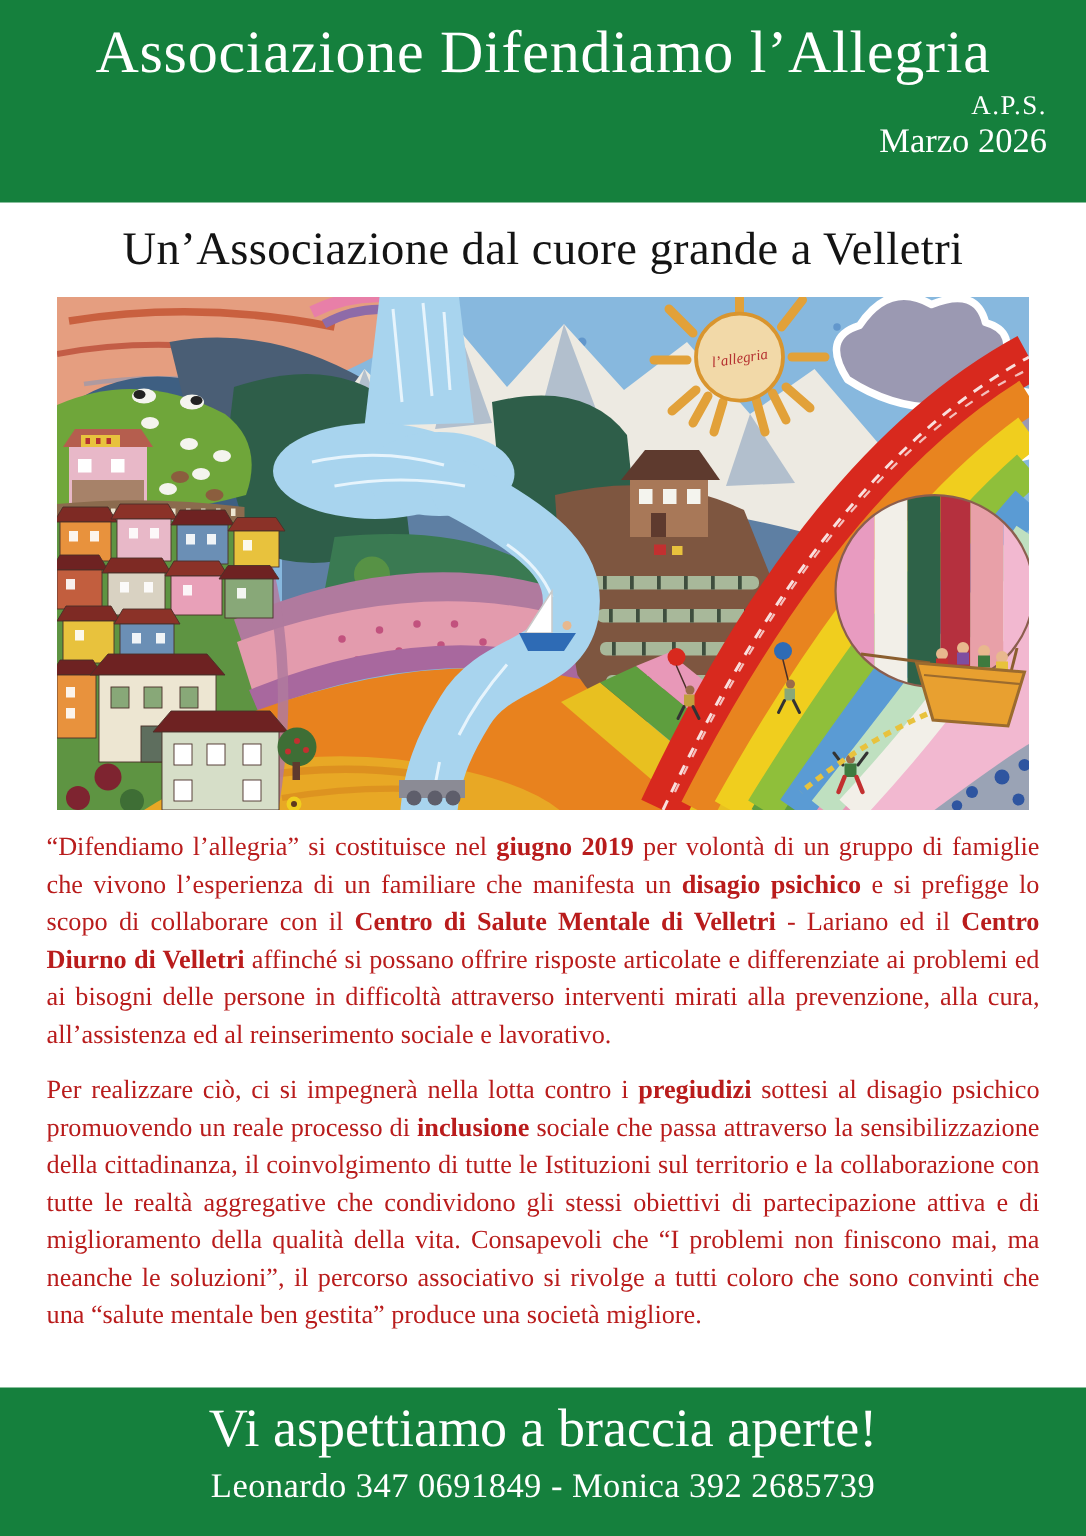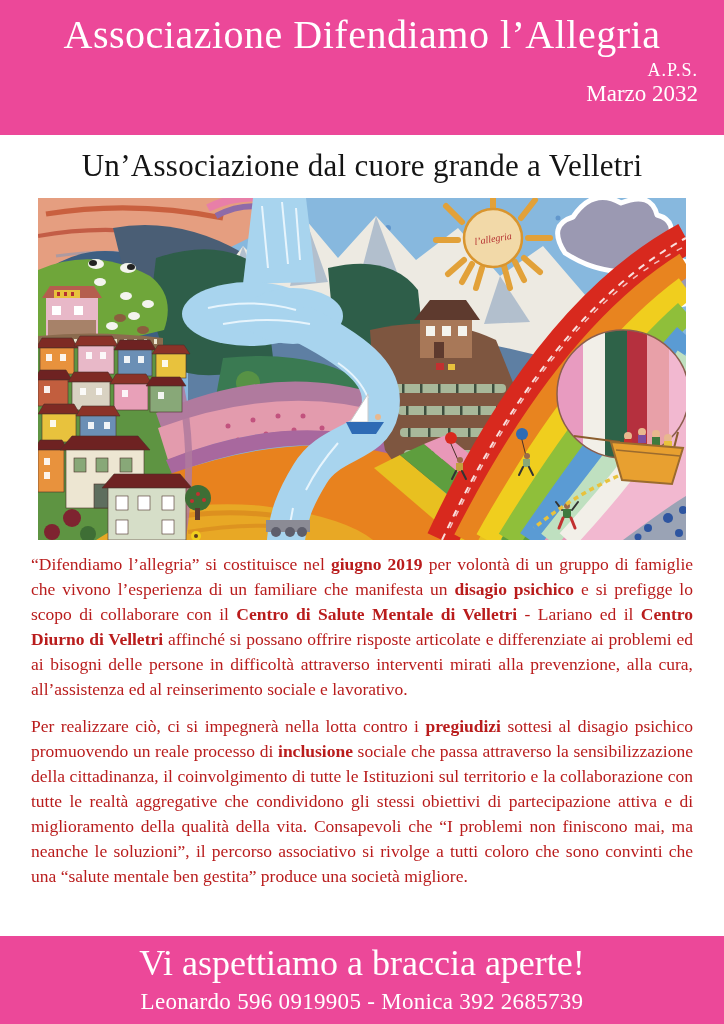--- a/index.html
+++ b/index.html
@@ -1,44 +1,44 @@
 <!DOCTYPE html>
 <html><head>
 <meta charset="utf-8">
 <style>
   html,body{margin:0;padding:0;background:#ffffff;}
   .page{
     position:relative;width:724px;height:1024px;overflow:hidden;background:#ffffff;
     font-family:"Liberation Serif","DejaVu Serif",serif;
   }
-  .band{background:#ec4899;color:#ffffff;}
+  .band{background:#15803d;color:#ffffff;}
   header.band{height:135px;box-sizing:border-box;padding:4px 26px 0;}
   h1{margin:8px 0 0;font-size:40px;line-height:1.15;font-weight:500;text-align:center;letter-spacing:.5px;}
   .aps{font-size:18px;text-align:right;margin-top:3px;line-height:1.05;letter-spacing:1px;}
   .date{font-size:23px;text-align:right;margin-top:2px;line-height:1.05;}
   h2{margin:13px 0 0;font-size:31px;font-weight:500;text-align:center;color:#141414;letter-spacing:.3px;}
   figure.painting{margin:14px auto 0;width:648px;height:342px;overflow:hidden;background:#87B8DE;}
   figure.painting svg{display:block;width:648px;height:342px;}
   main.content{padding:0 31px;color:#b91c1c;font-size:17.5px;line-height:25px;text-align:justify;}
   main.content p{margin:12px 0 0;}
   main.content p + p{}
   main.content b{font-weight:700;}
-  footer.band{position:absolute;left:0;right:0;bottom:0;height:88px;text-align:center;}
+  footer.band{position:absolute;left:0;right:0;bottom:0;height:99px;text-align:center;}
   .cta{font-size:36px;margin-top:7px;line-height:1.15;}
   .contacts{font-size:23px;margin-top:5px;letter-spacing:.3px;}
 </style>
 </head>
 <body>
 
 <div class="page">
 
   <header class="band">
     <h1>Associazione Difendiamo l’Allegria</h1>
     <div class="aps">A.P.S.</div>
-    <div class="date">Marzo 2032</div>
+    <div class="date">Marzo 2026</div>
   </header>
 
   <h2>Un’Associazione dal cuore grande a Velletri</h2>
 
   <figure class="painting">
     <svg viewBox="0 0 648 342" preserveAspectRatio="none">
 
       <rect width="648" height="342" fill="#87B8DE"></rect>
       <g fill="#3E78BC" opacity=".5">
         <circle cx="350" cy="30" r="3"></circle>
@@ -465,16 +465,16 @@
     </svg>
   </figure>
 
   <main class="content">
     <p><span>“Difendiamo l’allegria” si costituisce nel </span><b>giugno 2019</b><span> per volontà di un gruppo di famiglie che vivono l’esperienza di un familiare che manifesta un </span><b>disagio psichico</b><span> e si prefigge lo scopo di collaborare con il </span><b>Centro di Salute Mentale di Velletri</b><span> - Lariano ed il </span><b>Centro Diurno di Velletri</b><span> affinché si possano offrire risposte articolate e differenziate ai problemi ed ai bisogni delle persone in difficoltà attraverso interventi mirati alla prevenzione, alla cura, all’assistenza ed al reinserimento sociale e lavorativo.</span></p>
     <p><span>Per realizzare ciò, ci si impegnerà nella lotta contro i </span><b>pregiudizi</b><span> sottesi al disagio psichico promuovendo un reale processo di </span><b>inclusione</b><span> sociale che passa attraverso la sensibilizzazione della cittadinanza, il coinvolgimento di tutte le Istituzioni sul territorio e la collaborazione con tutte le realtà aggregative che condividono gli stessi obiettivi di partecipazione attiva e di miglioramento della qualità della vita. Consapevoli che “I problemi non finiscono mai, ma neanche le soluzioni”, il percorso associativo si rivolge a tutti coloro che sono convinti che una “salute mentale ben gestita” produce una società migliore.</span></p>
   </main>
 
   <footer class="band">
     <div class="cta">Vi aspettiamo a braccia aperte!</div>
-    <div class="contacts">Leonardo 596 0919905 - Monica 392 2685739</div>
+    <div class="contacts">Leonardo 347 0691849 - Monica 392 2685739</div>
   </footer>
 
 </div>
 
 </body></html>

